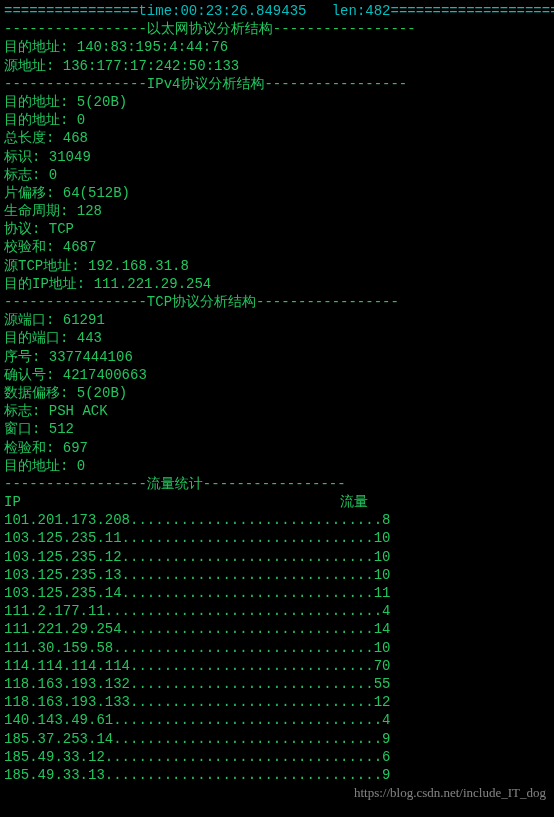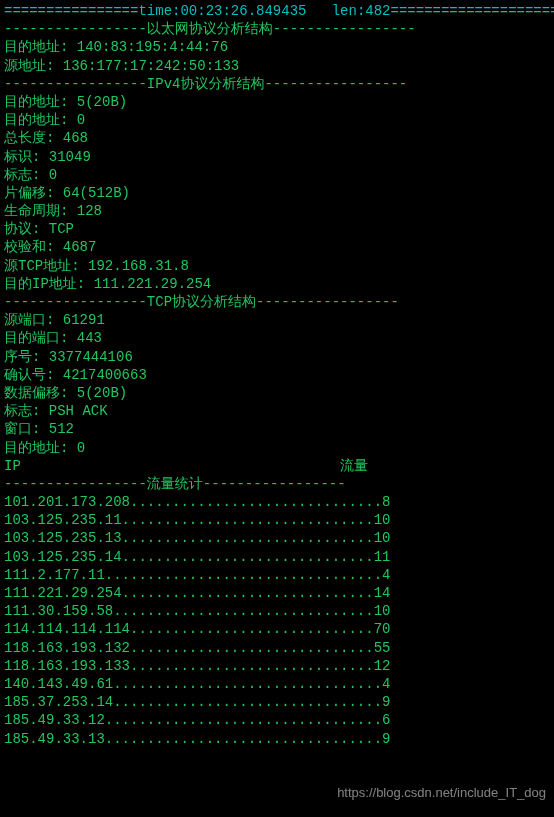--- a/index.html
+++ b/index.html
@@ -23,21 +23,21 @@
     }
     .header-line {
       color: #00bfbf;
     }
     .watermark {
       position: absolute;
       bottom: 15px;
       right: 8px;
       color: rgba(255,255,255,0.5);
       font-size: 13px;
-      font-family: Liberation Sans, sans-serif;
+      font-family: Liberation Serif, serif;
       pointer-events: none;
     }
   </style>
 </head>
 <body>
 
 <div class="container">
   <div class="line header-line"><span>================</span><span>time</span>:<span>00:23:26.849435</span>   <span>len</span>:<span>482</span><span>====================</span></div>
 
   <div class="line">-----------------<span>以太网协议分析结构</span>-----------------</div>
@@ -61,29 +61,31 @@
 
   <div class="line">-----------------<span>TCP协议分析结构</span>-----------------</div>
 
   <div class="line"><span>源端口</span>: <span>61291</span></div>
   <div class="line"><span>目的端口</span>: <span>443</span></div>
   <div class="line"><span>序号</span>: <span>3377444106</span></div>
   <div class="line"><span>确认号</span>: <span>4217400663</span></div>
   <div class="line"><span>数据偏移</span>: <span>5(20B)</span></div>
   <div class="line"><span>标志</span>: <span>PSH ACK</span></div>
   <div class="line"><span>窗口</span>: <span>512</span></div>
+  <div class="line"><span>检验和</span>: <span>697</span></div>
   <div class="line"><span>目的地址</span>: <span>0</span></div>
 
+  <div class="line">-----------------<span>流量统计</span>-----------------</div>
+
   <div class="line"><span>IP</span>                                      <span>流量</span></div>
-
-  <div class="line">-----------------<span>流量统计</span>-----------------</div>
 
   <div id="stats-rows">
       <div class="line">101.201.173.208..............................8</div>
       <div class="line">103.125.235.11..............................10</div>
+      <div class="line">103.125.235.12..............................10</div>
       <div class="line">103.125.235.13..............................10</div>
       <div class="line">103.125.235.14..............................11</div>
       <div class="line">111.2.177.11.................................4</div>
       <div class="line">111.221.29.254..............................14</div>
       <div class="line">111.30.159.58...............................10</div>
       <div class="line">114.114.114.114.............................70</div>
       <div class="line">118.163.193.132.............................55</div>
       <div class="line">118.163.193.133.............................12</div>
       <div class="line">140.143.49.61................................4</div>
       <div class="line">185.37.253.14................................9</div>

